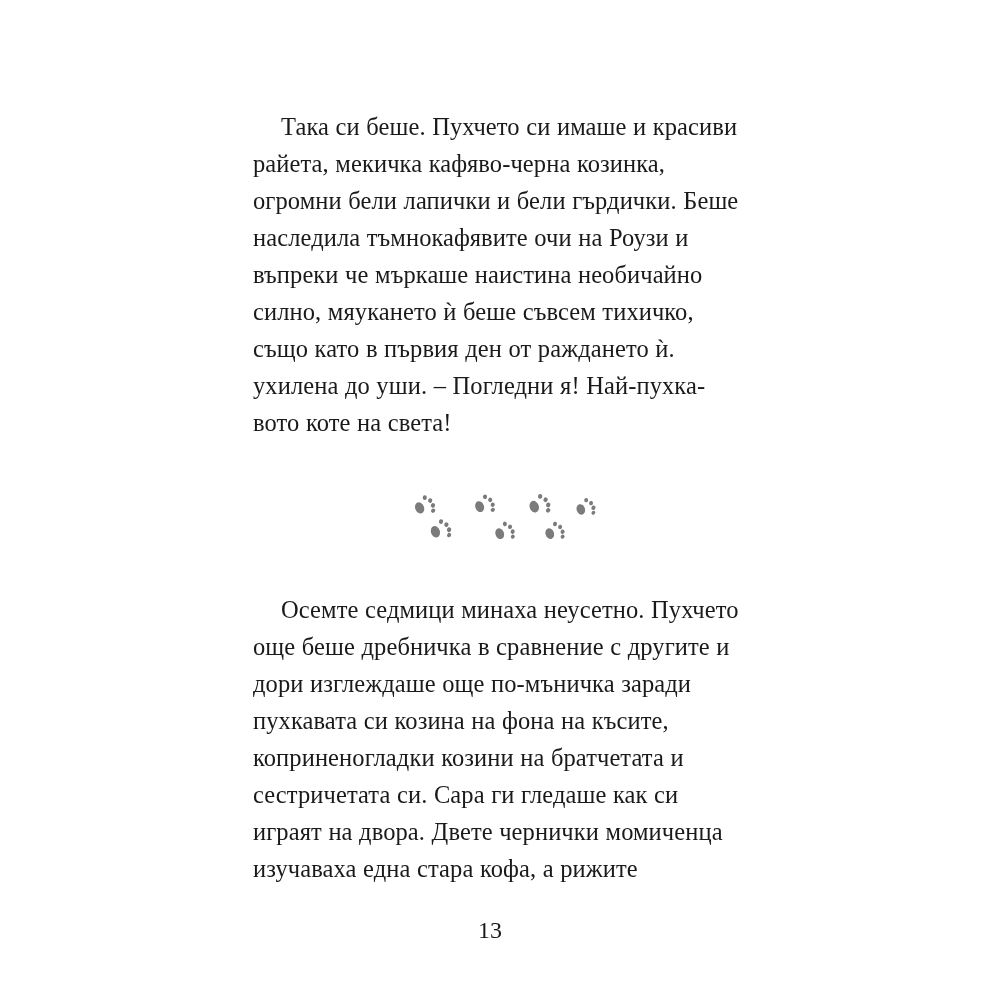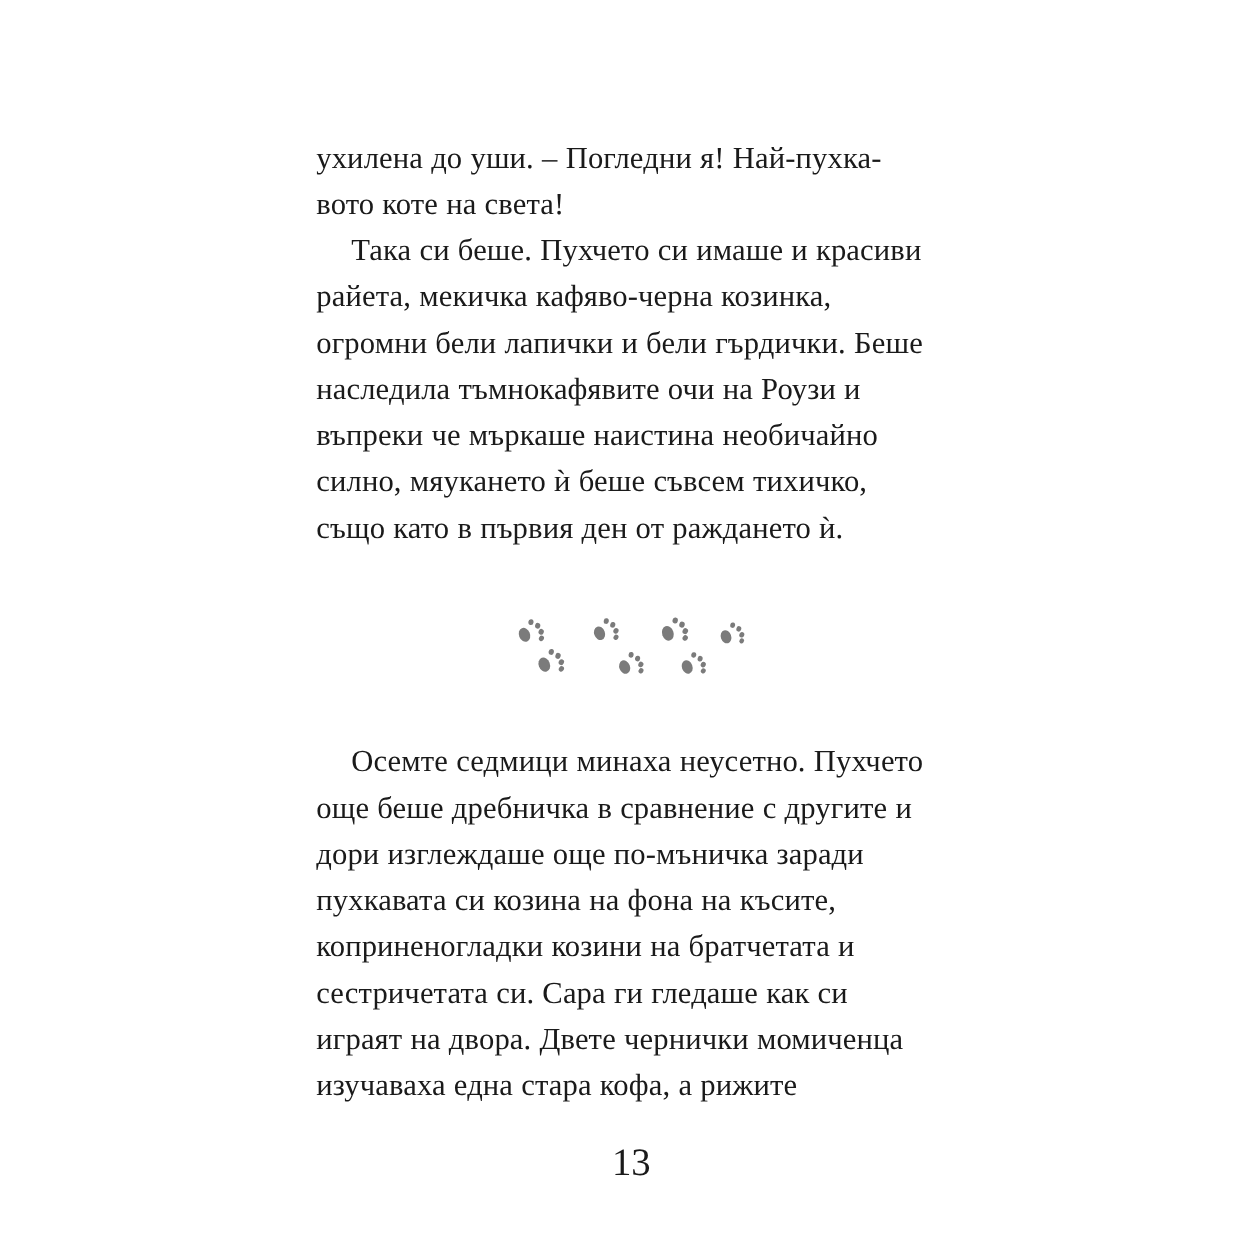--- a/index.html
+++ b/index.html
@@ -66,35 +66,34 @@
     width: 100%;
     height: 100%;
   }
 
   .page-number {
     position: absolute;
     left: 0;
     top: 916px;
     width: 980px;
     text-align: center;
-    font-size: 31px;
+    font-size: 24px;
     line-height: 28px;
     color: #1a1a1a;
-    margin-left: 15px;
   }
 </style>
 </head>
 <body>
 
 <div class="page">
 
   <div class="text-column">
+    <p class="para indented">Така си беше. Пухчето си имаше и красиви райета, мекичка кафяво-черна козинка, огромни бели лапички и бели гърдички. Беше наследила тъмнокафявите очи на Роузи и въпреки че мъркаше наистина необичайно силно, мяукането ѝ беше съвсем тихичко, също като в първия ден от раждането ѝ.</p>
     <p class="para">ухилена до уши. – Погледни я! Най-пухка-
 вото коте на света!</p>
-    <p class="para indented">Така си беше. Пухчето си имаше и красиви райета, мекичка кафяво-черна козинка, огромни бели лапички и бели гърдички. Беше наследила тъмнокафявите очи на Роузи и въпреки че мъркаше наистина необичайно силно, мяукането ѝ беше съвсем тихичко, също като в първия ден от раждането ѝ.</p>
   </div>
 
   <div class="divider" id="divider">
       <div class="paw" style="left: 412px; top: 22px; transform: rotate(-8deg) scale(1);">
         <svg viewBox="0 0 100 100" xmlns="http://www.w3.org/2000/svg">
           <ellipse cx="28" cy="58" rx="17" ry="22" fill="#7b7b7b" transform="rotate(-14 28 58)"></ellipse>
           <ellipse cx="53" cy="22" rx="8" ry="9" fill="#7b7b7b" transform="rotate(15 53 22)"></ellipse>
           <ellipse cx="72" cy="36" rx="8" ry="9" fill="#7b7b7b" transform="rotate(22 72 36)"></ellipse>
           <ellipse cx="80" cy="56" rx="8" ry="9" fill="#7b7b7b" transform="rotate(32 80 56)"></ellipse>
           <ellipse cx="78" cy="76" rx="7.5" ry="8.5" fill="#7b7b7b" transform="rotate(42 78 76)"></ellipse>

